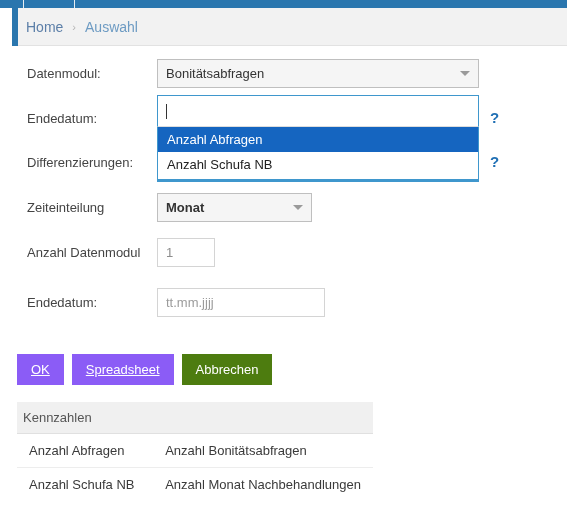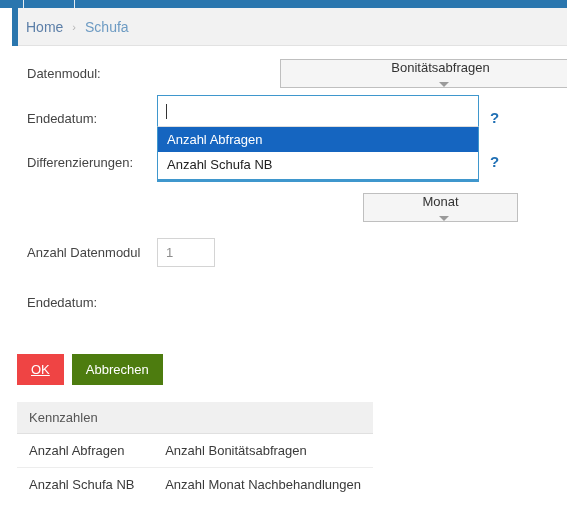--- a/index.html
+++ b/index.html
@@ -86,21 +86,20 @@
     background: #ffffff;
   }
 
   .form-row {
     position: absolute;
     left: 0;
     width: 567px;
     height: 32px;
     display: flex;
     align-items: center;
-    justify-content: center;
   }
   .form-label {
     position: absolute;
     left: 27px;
     width: 125px;
     font-size: 13px;
     color: #444444;
     white-space: nowrap;
   }
 
@@ -115,21 +114,20 @@
     height: 29px;
     background: #f5f5f5;
     border: 1px solid #bfbfbf;
     display: flex;
     align-items: center;
     padding: 0 8px;
     font-size: 13px;
     color: #333333;
     cursor: pointer;
     position: relative;
-    flex-direction: column;
   }
   .ui-select .sel-value {
     flex: 1;
     white-space: nowrap;
     overflow: hidden;
   }
   .caret {
     width: 0; height: 0;
     border-left: 5px solid transparent;
     border-right: 5px solid transparent;
@@ -223,38 +221,38 @@
     padding: 0 14px;
     display: flex;
     align-items: center;
     justify-content: center;
     font-size: 13px;
     color: #ffffff;
     border: none;
     cursor: pointer;
     font-family: "Liberation Sans", sans-serif;
   }
-  .btn-primary { background: #ef4444; text-decoration: underline; }
+  .btn-primary { background: #8b5cf6; text-decoration: underline; }
   .btn-disabled { background: #4d7c0f; cursor: default; }
 
   
   .result-table {
     position: absolute;
     left: 17px;
     top: 355px;
     width: 356px;
     border-collapse: collapse;
     font-size: 13px;
   }
   .result-table th {
     text-align: left;
     background: #f0f0f0;
     color: #555555;
     font-weight: normal;
-    padding: 8px 12px;
+    padding: 8px 6px;
     border-bottom: 1px solid #e0e0e0;
     font-size: 13px;
   }
   .result-table td {
     padding: 9px 12px;
     color: #3a3a3a;
     border-bottom: 1px solid #ededed;
     white-space: nowrap;
   }
   .result-table tr:last-child td { border-bottom: none; }
@@ -268,21 +266,21 @@
   <div class="navbar-slot s2"></div>
   <div class="navbar-slot s3"></div>
   <div class="navbar-slot s4"></div>
 </div>
 
 <div class="breadcrumb-bar">
   <div class="breadcrumb-accent"></div>
   <div class="breadcrumb">
     <a class="crumb-home">Home</a>
     <span class="crumb-sep">›</span>
-    <span class="crumb-current">Schufa</span>
+    <span class="crumb-current">Auswahl</span>
   </div>
 </div>
 
 <div class="content">
 
   <div class="form-row" style="top:10px;">
     <label class="form-label">Datenmodul:</label>
     <div class="ui-select field" style="width:322px;">
       <span class="sel-value">Bonitätsabfragen</span>
       <span class="caret"></span>
@@ -302,37 +300,40 @@
     </div>
   </div>
   <span class="help-icon" style="top:63px;">?</span>
 
   <div class="form-row" style="top:99px;">
     <label class="form-label">Differenzierungen:</label>
   </div>
   <span class="help-icon" style="top:107px;">?</span>
 
   <div class="form-row" style="top:144px;">
-    <div class="ui-select field" style="width:155px;">
+    <label class="form-label">Zeiteinteilung</label>
+    <div class="ui-select field" style="width:155px;font-weight:bold;">
       <span class="sel-value">Monat</span>
       <span class="caret"></span>
     </div>
   </div>
 
   <div class="form-row" style="top:189px;">
     <label class="form-label">Anzahl Datenmodul</label>
     <div class="ui-input field has-value" style="width:58px;">1</div>
   </div>
 
   <div class="form-row" style="top:239px;">
     <label class="form-label">Endedatum:</label>
+    <div class="ui-input field" style="width:168px;">tt.mm.jjjj</div>
   </div>
 
   <div class="button-row">
     <button class="btn btn-primary">OK</button>
+    <button class="btn btn-primary">Spreadsheet</button>
     <button class="btn btn-disabled">Abbrechen</button>
   </div>
 
   <table class="result-table">
     <thead>
       <tr>
         <th colspan="2">Kennzahlen</th>
       </tr>
     </thead>
     <tbody>

